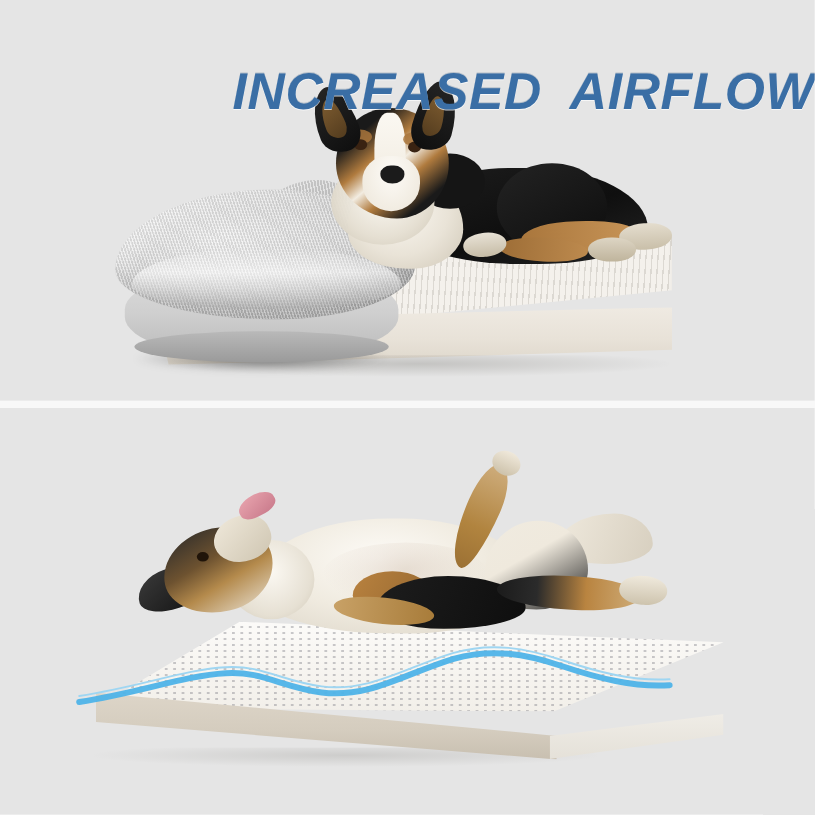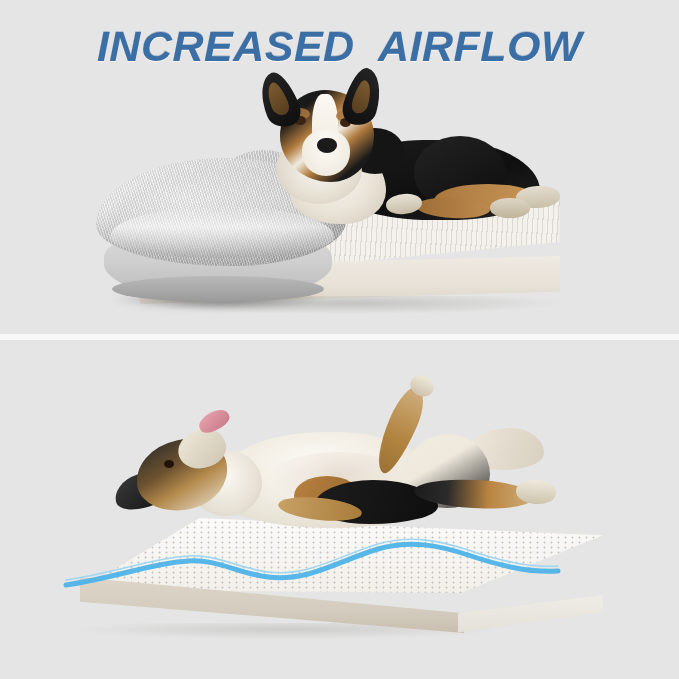--- a/index.html
+++ b/index.html
@@ -6,27 +6,28 @@
   body{width:679px;height:679px;overflow:hidden;font-family:"Liberation Sans",sans-serif;}
   #page{position:relative;width:679px;height:679px;background:#f7f7f7;}
 
   .panel{position:absolute;left:0;width:679px;background:#e5e5e5;overflow:hidden;}
   #panel-top{top:0;height:334px;}
   #panel-bottom{top:340px;height:339px;}
 
   .divider{position:absolute;left:0;top:334px;width:679px;height:6px;background:#f8f8f8;}
 
   .heading{
-    position:absolute;left:0;width:679px;text-align:center;
+    position:absolute;left:0;width:679px;text-align:right;
     font-family:"Liberation Sans",sans-serif;
     font-weight:bold;font-style:italic;
     color:#3a6ea5;
     letter-spacing:0.5px;
     white-space:pre;
     text-shadow:0 1px 0 rgba(255,255,255,.7), 0 -1px 0 rgba(40,80,125,.25);
+    margin-top:31px;
   }
   #heading-airflow{top:22px;font-size:43px;line-height:48px;}
 
   
   #scene-top{position:absolute;left:0;top:0;width:679px;height:334px;}
 
   
   #mattress-top{position:absolute;left:108px;top:196px;width:452px;height:118px;}
   #mattress-top .top-face{
     position:absolute;left:0;top:0;width:452px;height:74px;

